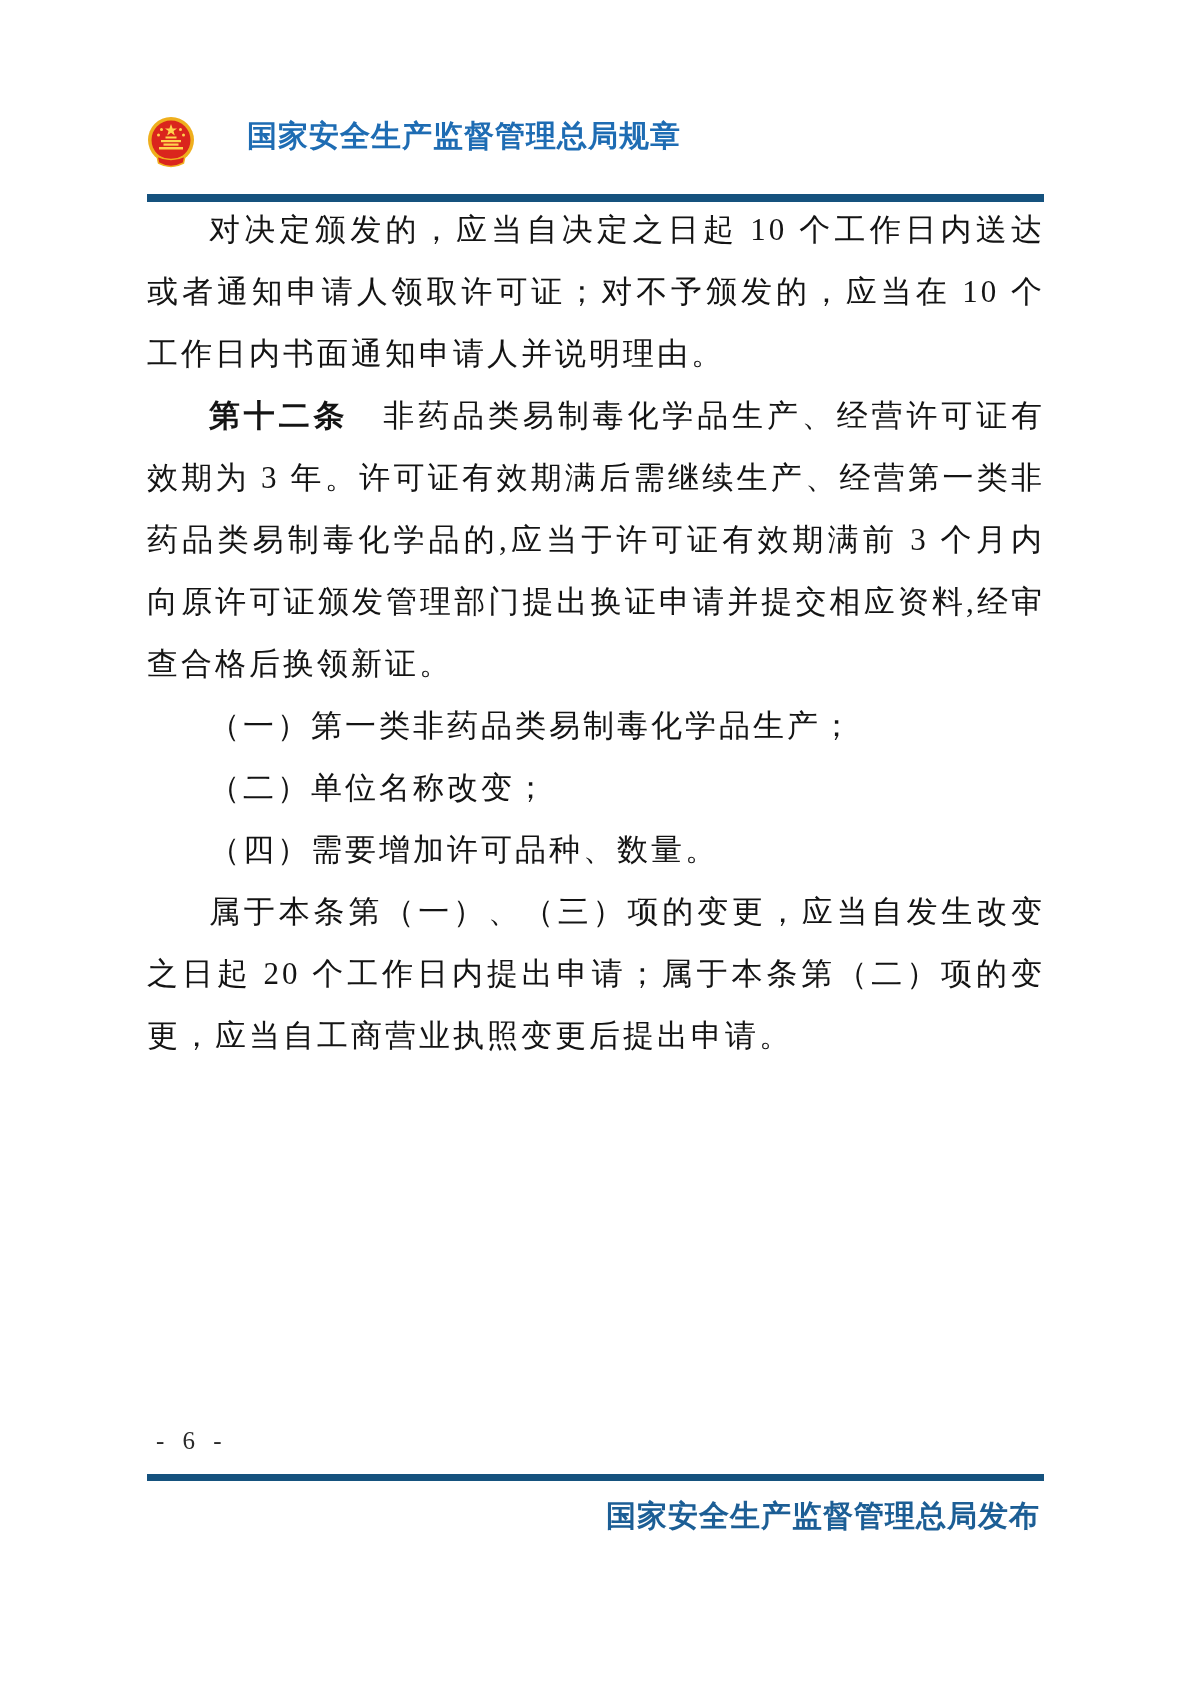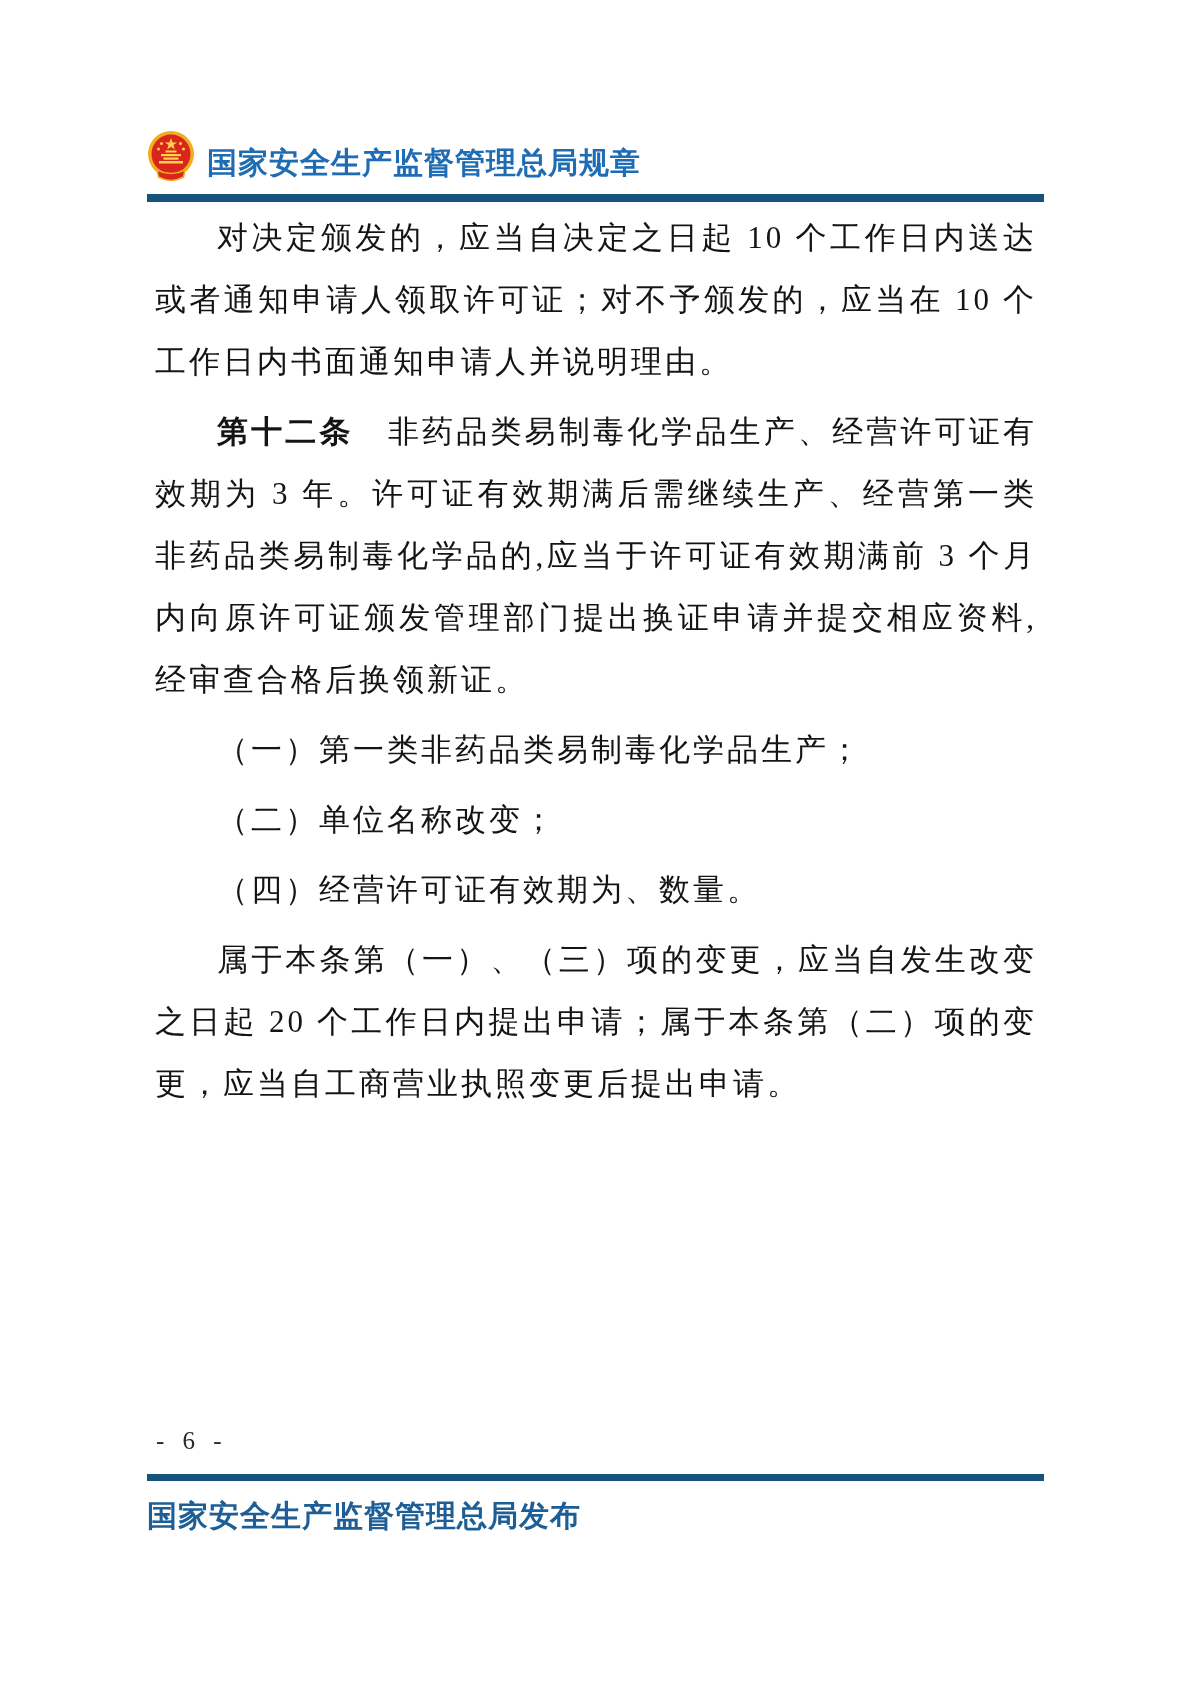--- a/index.html
+++ b/index.html
@@ -4,53 +4,53 @@
 <style>
   html,body{margin:0;padding:0;}
   body{
     width:1190px;height:1683px;position:relative;background:#ffffff;
     font-family:"Liberation Serif","DejaVu Serif",serif;color:#111;
     overflow:hidden;
   }
   .page{position:absolute;inset:0;}
   .header-row{
     position:absolute;left:147px;top:116px;width:898px;height:68px;
-    display:flex;align-items:flex-end;
+    display:flex;align-items:flex-start;gap:40px;
   }
   .emblem{width:48px;height:54px;margin-right:12px;flex:0 0 auto;}
   .header-title{
     font-size:30px;font-weight:bold;letter-spacing:1px;
     font-family:"Liberation Serif","DejaVu Serif",serif;
     white-space:nowrap;
   }
   .header-rule{
     position:absolute;left:147px;top:194px;width:897px;height:8px;
   }
   .body-text{
     position:absolute;left:147px;top:199px;width:898px;
     font-size:31px;line-height:62px;text-align:justify;
     letter-spacing:3px;color:#141414;
   }
-  .body-text p{margin:8px;text-indent:2em;}
+  .body-text p{margin:0;text-indent:2em;}
   .article-no{
     font-weight:bold;
     font-family:"Liberation Sans","DejaVu Sans",sans-serif;
     letter-spacing:3px;
   }
   .page-number{
     position:absolute;left:156px;top:1427px;
     font-size:25px;color:#2a2a2a;letter-spacing:6px;
     font-family:"Liberation Serif","DejaVu Serif",serif;
   }
   .footer-rule{
     position:absolute;left:147px;top:1474px;width:897px;height:7px;
   }
   .footer-publisher{
     position:absolute;left:147px;top:1496px;width:893px;
-    font-size:30px;font-weight:bold;letter-spacing:1px;
+    text-align:right;font-size:30px;font-weight:bold;letter-spacing:1px;
     font-family:"Liberation Serif","DejaVu Serif",serif;
     white-space:nowrap;
   }
 </style>
 </head>
 <body>
 
 <div class="page">
 
   <div class="header-row">
@@ -70,21 +70,21 @@
     </svg>
     <div class="header-title" style="color: rgb(30, 108, 179);">国家安全生产监督管理总局规章</div>
   </div>
   <div class="header-rule" style="background: rgb(21, 82, 126);"></div>
 
   <div class="body-text">
     <p><b class="article-no"></b><span>对决定颁发的，应当自决定之日起 10 个工作日内送达或者通知申请人领取许可证；对不予颁发的，应当在 10 个工作日内书面通知申请人并说明理由。</span></p>
     <p><b class="article-no">第十二条</b><span>　非药品类易制毒化学品生产、经营许可证有效期为 3 年。许可证有效期满后需继续生产、经营第一类非药品类易制毒化学品的,应当于许可证有效期满前 3 个月内向原许可证颁发管理部门提出换证申请并提交相应资料,经审查合格后换领新证。</span></p>
     <p><b class="article-no"></b><span>（一）第一类非药品类易制毒化学品生产；</span></p>
     <p><b class="article-no"></b><span>（二）单位名称改变；</span></p>
-    <p><b class="article-no"></b><span>（四）经营许可证有效期为、数量。</span></p>
+    <p><b class="article-no"></b><span>（四）需要增加许可品种、数量。</span></p>
     <p><b class="article-no"></b><span>属于本条第（一）、（三）项的变更，应当自发生改变之日起 20 个工作日内提出申请；属于本条第（二）项的变更，应当自工商营业执照变更后提出申请。</span></p>
   </div>
 
   <div class="page-number">- 6 -</div>
   <div class="footer-rule" style="background: rgb(21, 82, 126);"></div>
   <div class="footer-publisher" style="color: rgb(28, 94, 149);">国家安全生产监督管理总局发布</div>
 
 </div>
 
 </body></html>

